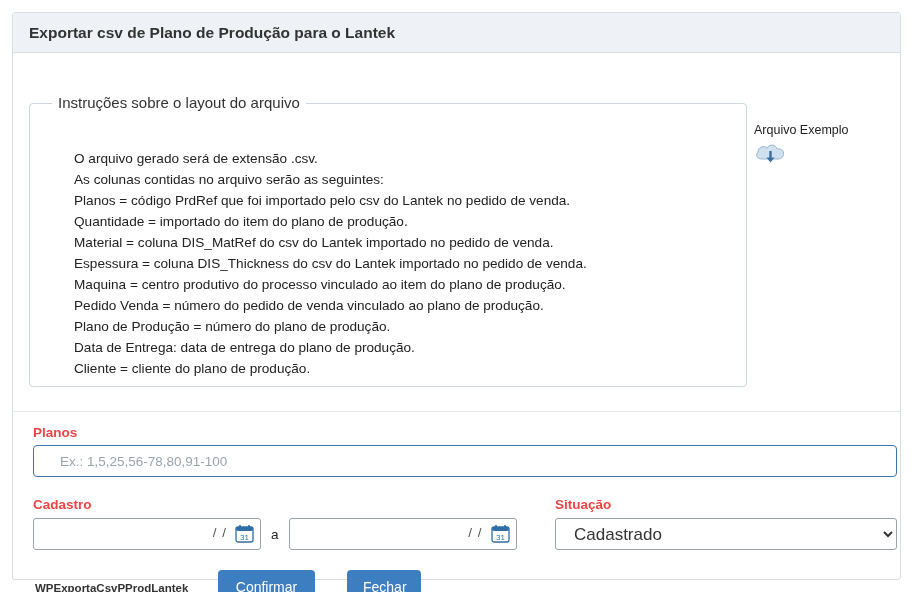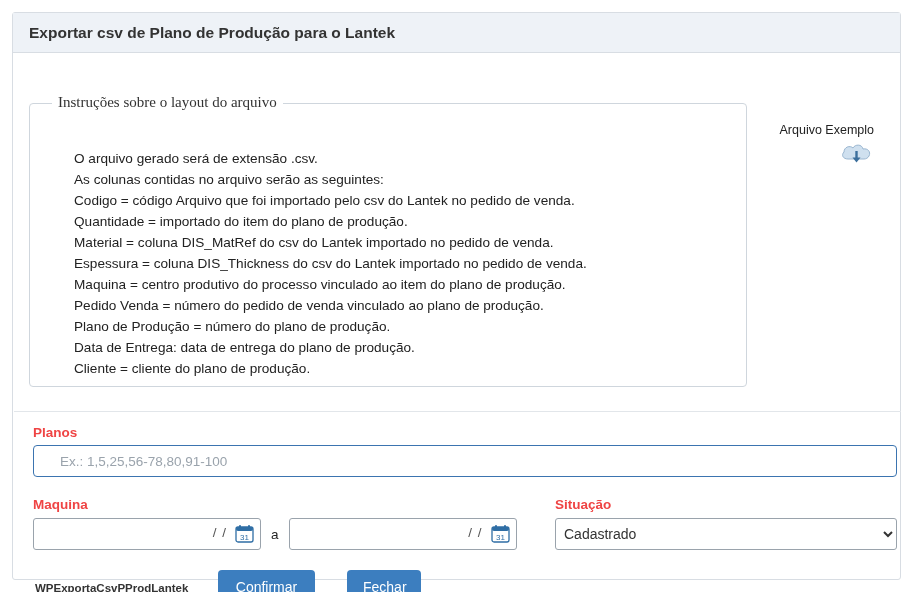--- a/index.html
+++ b/index.html
@@ -58,40 +58,39 @@
     background: #ffffff;
   }
   .instructions-legend {
     position: absolute;
     top: -10px;
     left: 22px;
     background: #ffffff;
     padding: 0 6px;
     font-size: 15px;
     color: #333333;
-    font-family: Liberation Serif, serif;
   }
   .instructions-list {
     margin: 16px;
     padding: 22px 16px 0 16px;
     list-style: none;
   }
   .instructions-list li {
     font-size: 13.6px;
     color: #222222;
     line-height: 21px;
     white-space: nowrap;
   }
   
   .example-block {
     position: absolute;
     right: 26px;
     top: 70px;
     width: 120px;
-    text-align: right;
+    text-align: left;
   }
   .example-label {
     font-size: 12.5px;
     color: #222222;
     margin-bottom: 6px;
   }
   .download-icon {
     display: inline-block;
     width: 34px;
     height: 26px;
@@ -192,22 +191,22 @@
     width: 342px;
   }
   .situacao-select {
     margin-top: 6px;
     width: 342px;
     height: 32px;
     box-sizing: border-box;
     border: 1px solid #9aa3ac;
     border-radius: 3px;
     background: #ffffff;
-    padding: 0 4px;
-    font-size: 14px;
+    padding: 0 14px;
+    font-size: 17px;
     color: #333333;
     outline: none;
   }
   
   .footer-code {
     position: absolute;
     left: 22px;
     top: 529px;
     font-size: 11.5px;
     font-weight: bold;
@@ -239,21 +238,21 @@
       <span class="dialog-title">Exportar csv de Plano de Produção para o Lantek</span>
     </div>
 
     <div class="dialog-body">
 
       <fieldset class="instructions">
         <span class="instructions-legend">Instruções sobre o layout do arquivo</span>
         <ul class="instructions-list">
           <li>O arquivo gerado será de extensão .csv.</li>
           <li>As colunas contidas no arquivo serão as seguintes:</li>
-          <li>Codigo = código Arquivo que foi importado pelo csv do Lantek no pedido de venda.</li>
+          <li>Planos = código PrdRef que foi importado pelo csv do Lantek no pedido de venda.</li>
           <li>Quantidade = importado do item do plano de produção.</li>
           <li>Material = coluna DIS_MatRef do csv do Lantek importado no pedido de venda.</li>
           <li>Espessura = coluna DIS_Thickness do csv do Lantek importado no pedido de venda.</li>
           <li>Maquina = centro produtivo do processo vinculado ao item do plano de produção.</li>
           <li>Pedido Venda = número do pedido de venda vinculado ao plano de produção.</li>
           <li>Plano de Produção = número do plano de produção.</li>
           <li>Data de Entrega: data de entrega do plano de produção.</li>
           <li>Cliente = cliente do plano de produção.</li>
         </ul>
       </fieldset>
@@ -270,21 +269,21 @@
       </div>
 
       <div class="divider"></div>
 
       <div class="planos-block">
         <div class="field-label">Planos</div>
         <input class="planos-input" type="text" placeholder="Ex.: 1,5,25,56-78,80,91-100" style="">
       </div>
 
       <div class="cadastro-block">
-        <div class="field-label">Maquina</div>
+        <div class="field-label">Cadastro</div>
         <div class="date-row">
           <span class="date-input-wrap">
             <input class="date-input" type="text" style="">
             <span class="date-mask">/  /</span>
             <span class="cal-icon">
               <svg width="19" height="19" viewBox="0 0 19 19">
                 <rect x="1" y="3" width="17" height="15" rx="2" fill="#ffffff" stroke="#2f6ea5" stroke-width="1.3"></rect>
                 <rect x="1" y="3" width="17" height="4" rx="2" fill="#2f6ea5"></rect>
                 <rect x="4" y="1" width="2" height="4" rx="1" fill="#2f6ea5"></rect>
                 <rect x="13" y="1" width="2" height="4" rx="1" fill="#2f6ea5"></rect>

